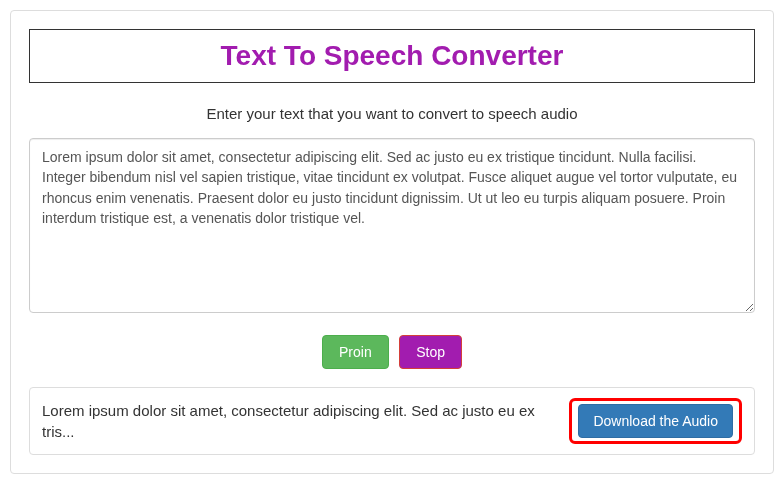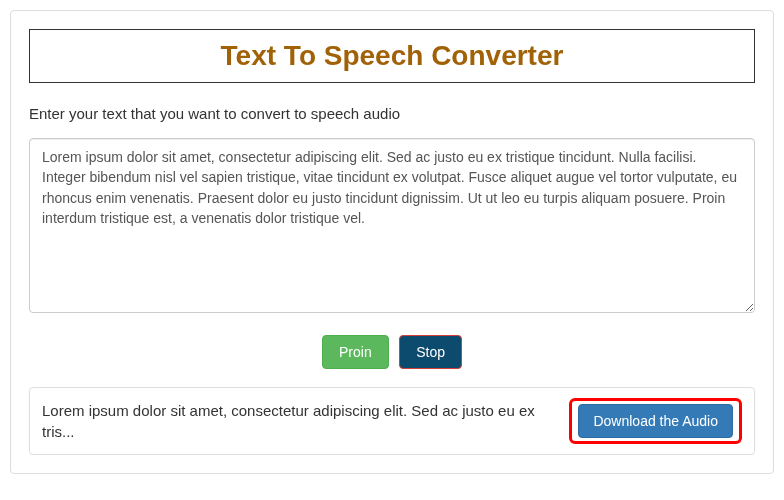--- a/index.html
+++ b/index.html
@@ -18,24 +18,24 @@
   }
   .title-box {
     border: 1px solid #333;
     text-align: center;
     padding: 10px;
     margin-bottom: 22px;
   }
   .title-box h1 {
     font-size: 28px;
     font-weight: 600;
-    color: #a16207;
+    color: #a21caf;
   }
   .subtitle {
-    text-align: left;
+    text-align: center;
     font-size: 15px;
     color: #333;
     margin-bottom: 16px;
   }
   .input-textarea {
     width: 100%;
     height: 175px;
     border: 1px solid #ccc;
     border-radius: 4px;
     padding: 8px 12px;
@@ -56,21 +56,21 @@
     display: inline-block;
     border: none;
     border-radius: 4px;
     padding: 8px 16px;
     font-size: 14px;
     color: #fff;
     cursor: pointer;
     margin: 0 3px;
   }
   .btn-play { background:#5cb85c; border:1px solid #4cae4c; }
-  .btn-stop { background:#0c4a6e; border:1px solid #d43f3a; }
+  .btn-stop { background:#a21caf; border:1px solid #d43f3a; }
   .btn-download { background:#337ab7; border:1px solid #2e6da4; padding:8px 14px; }
   .result-row {
     display: flex;
     align-items: center;
     justify-content: space-between;
     border: 1px solid #ddd;
     border-radius: 4px;
     padding: 10px 12px;
     font-size: 15px;
     color: #333;

